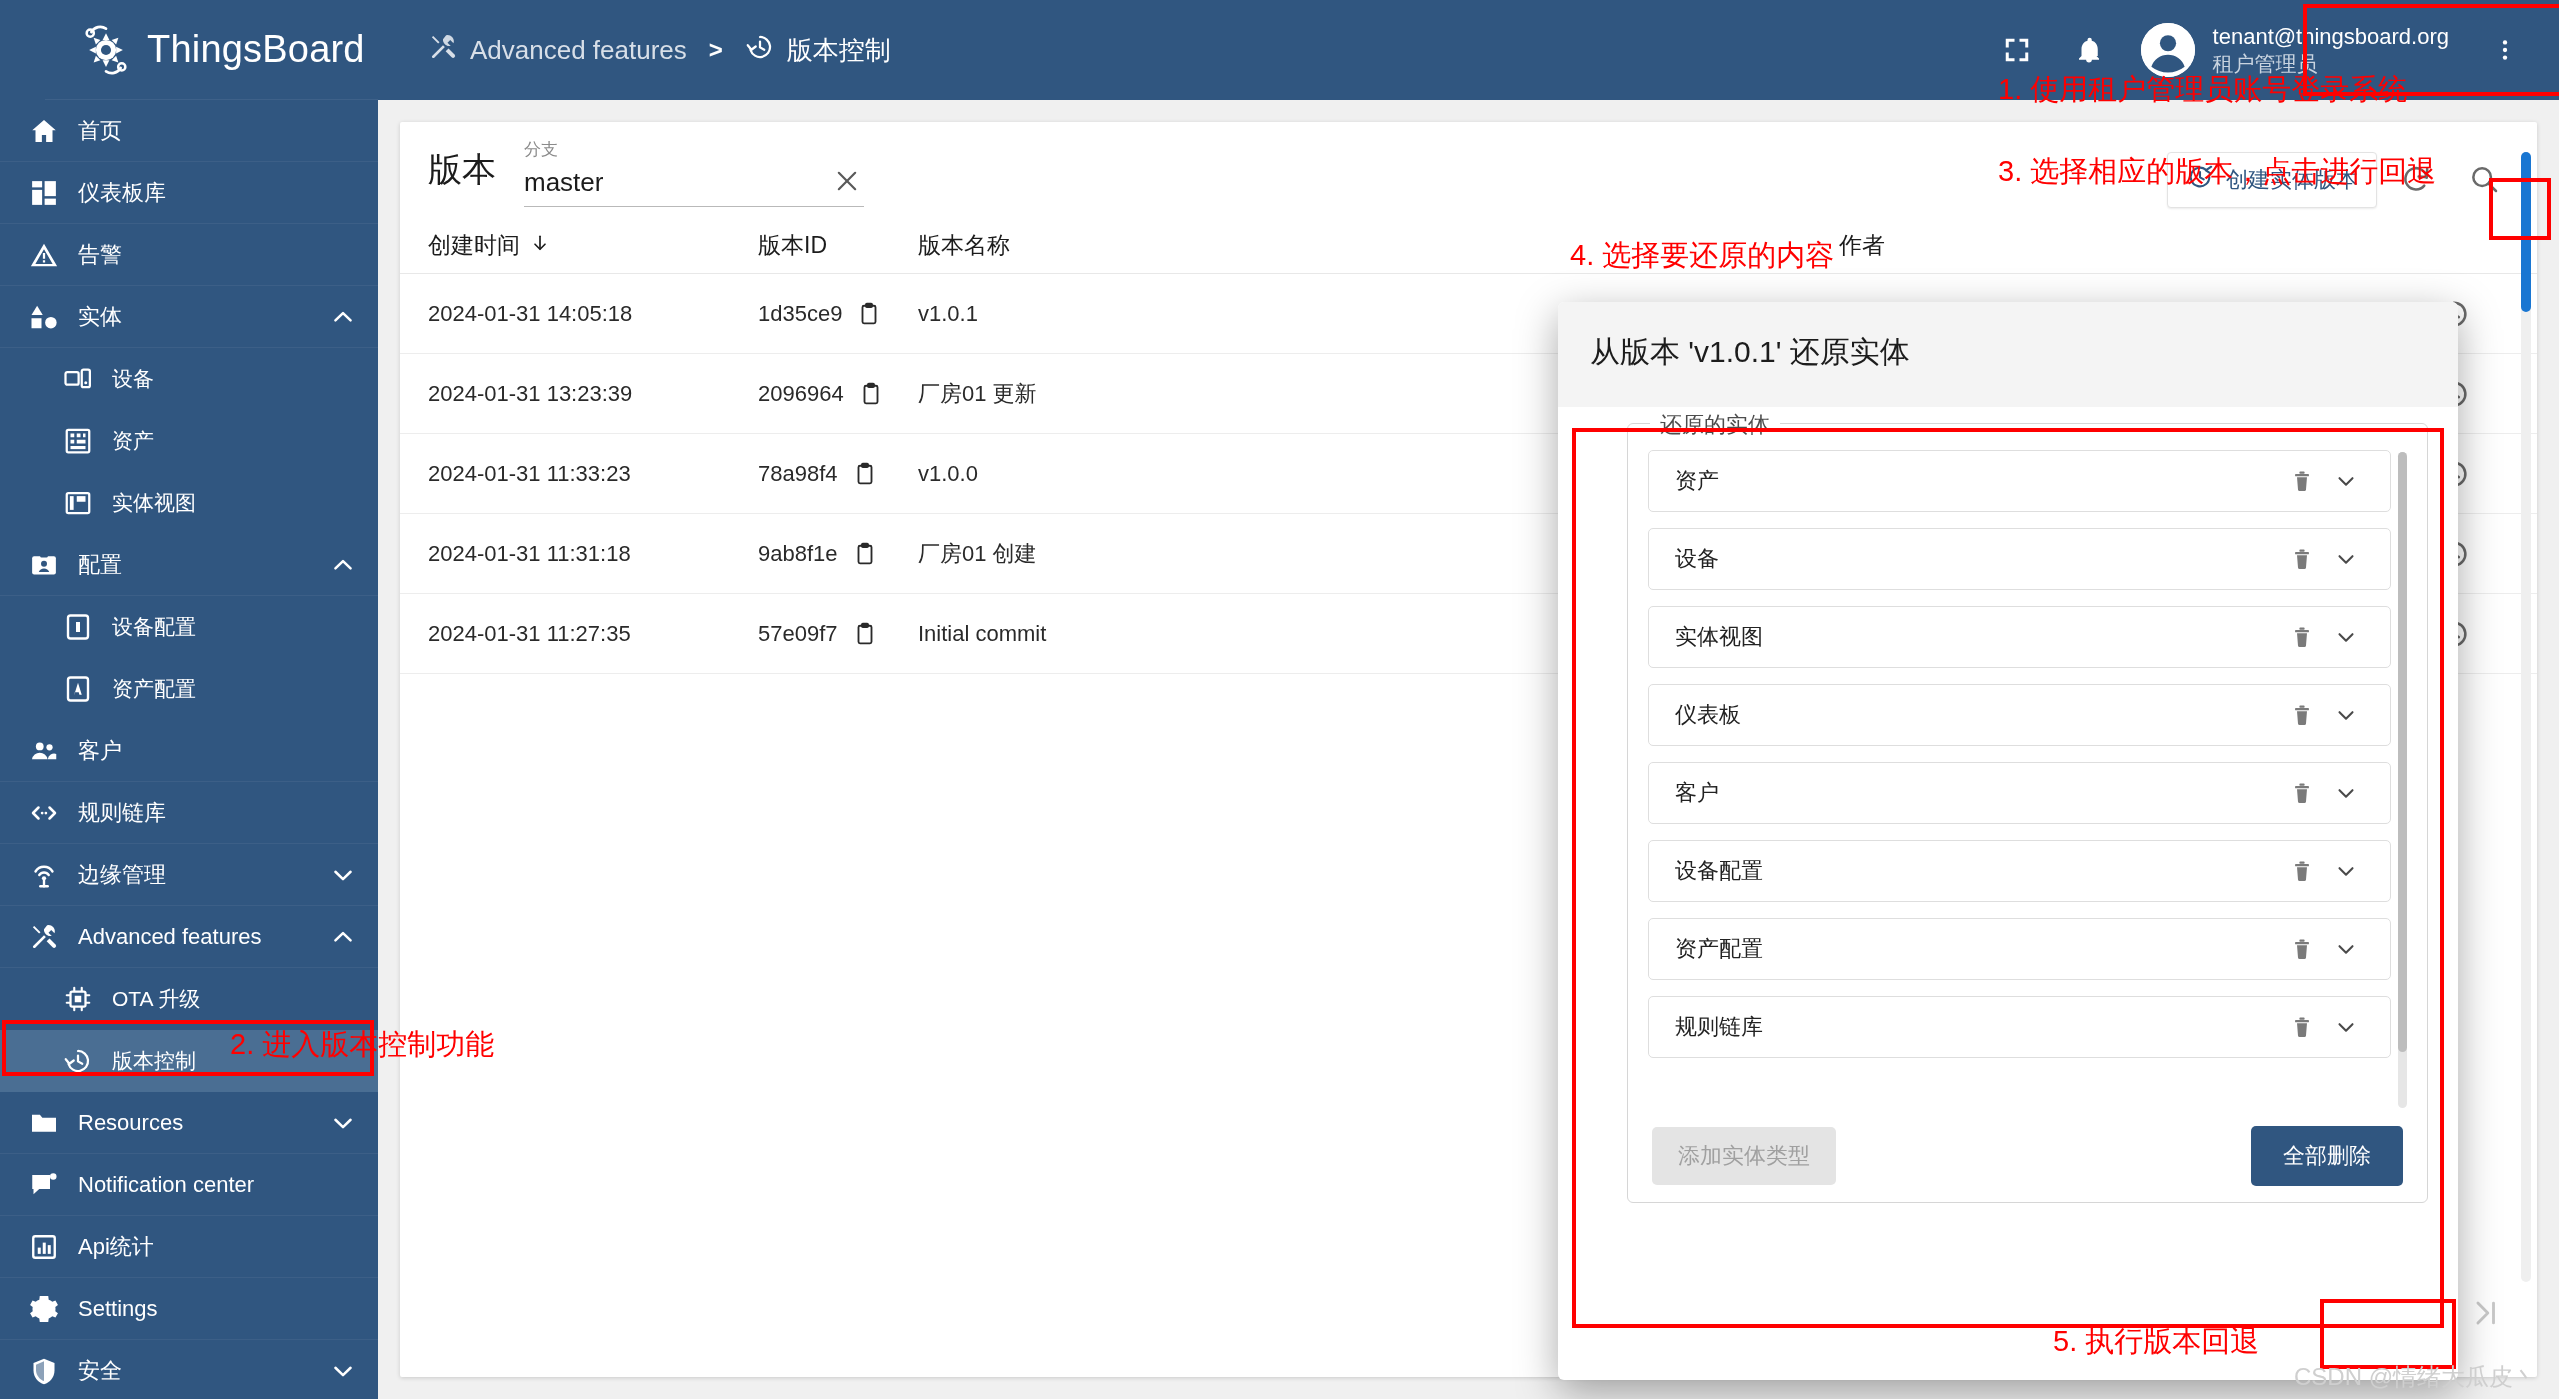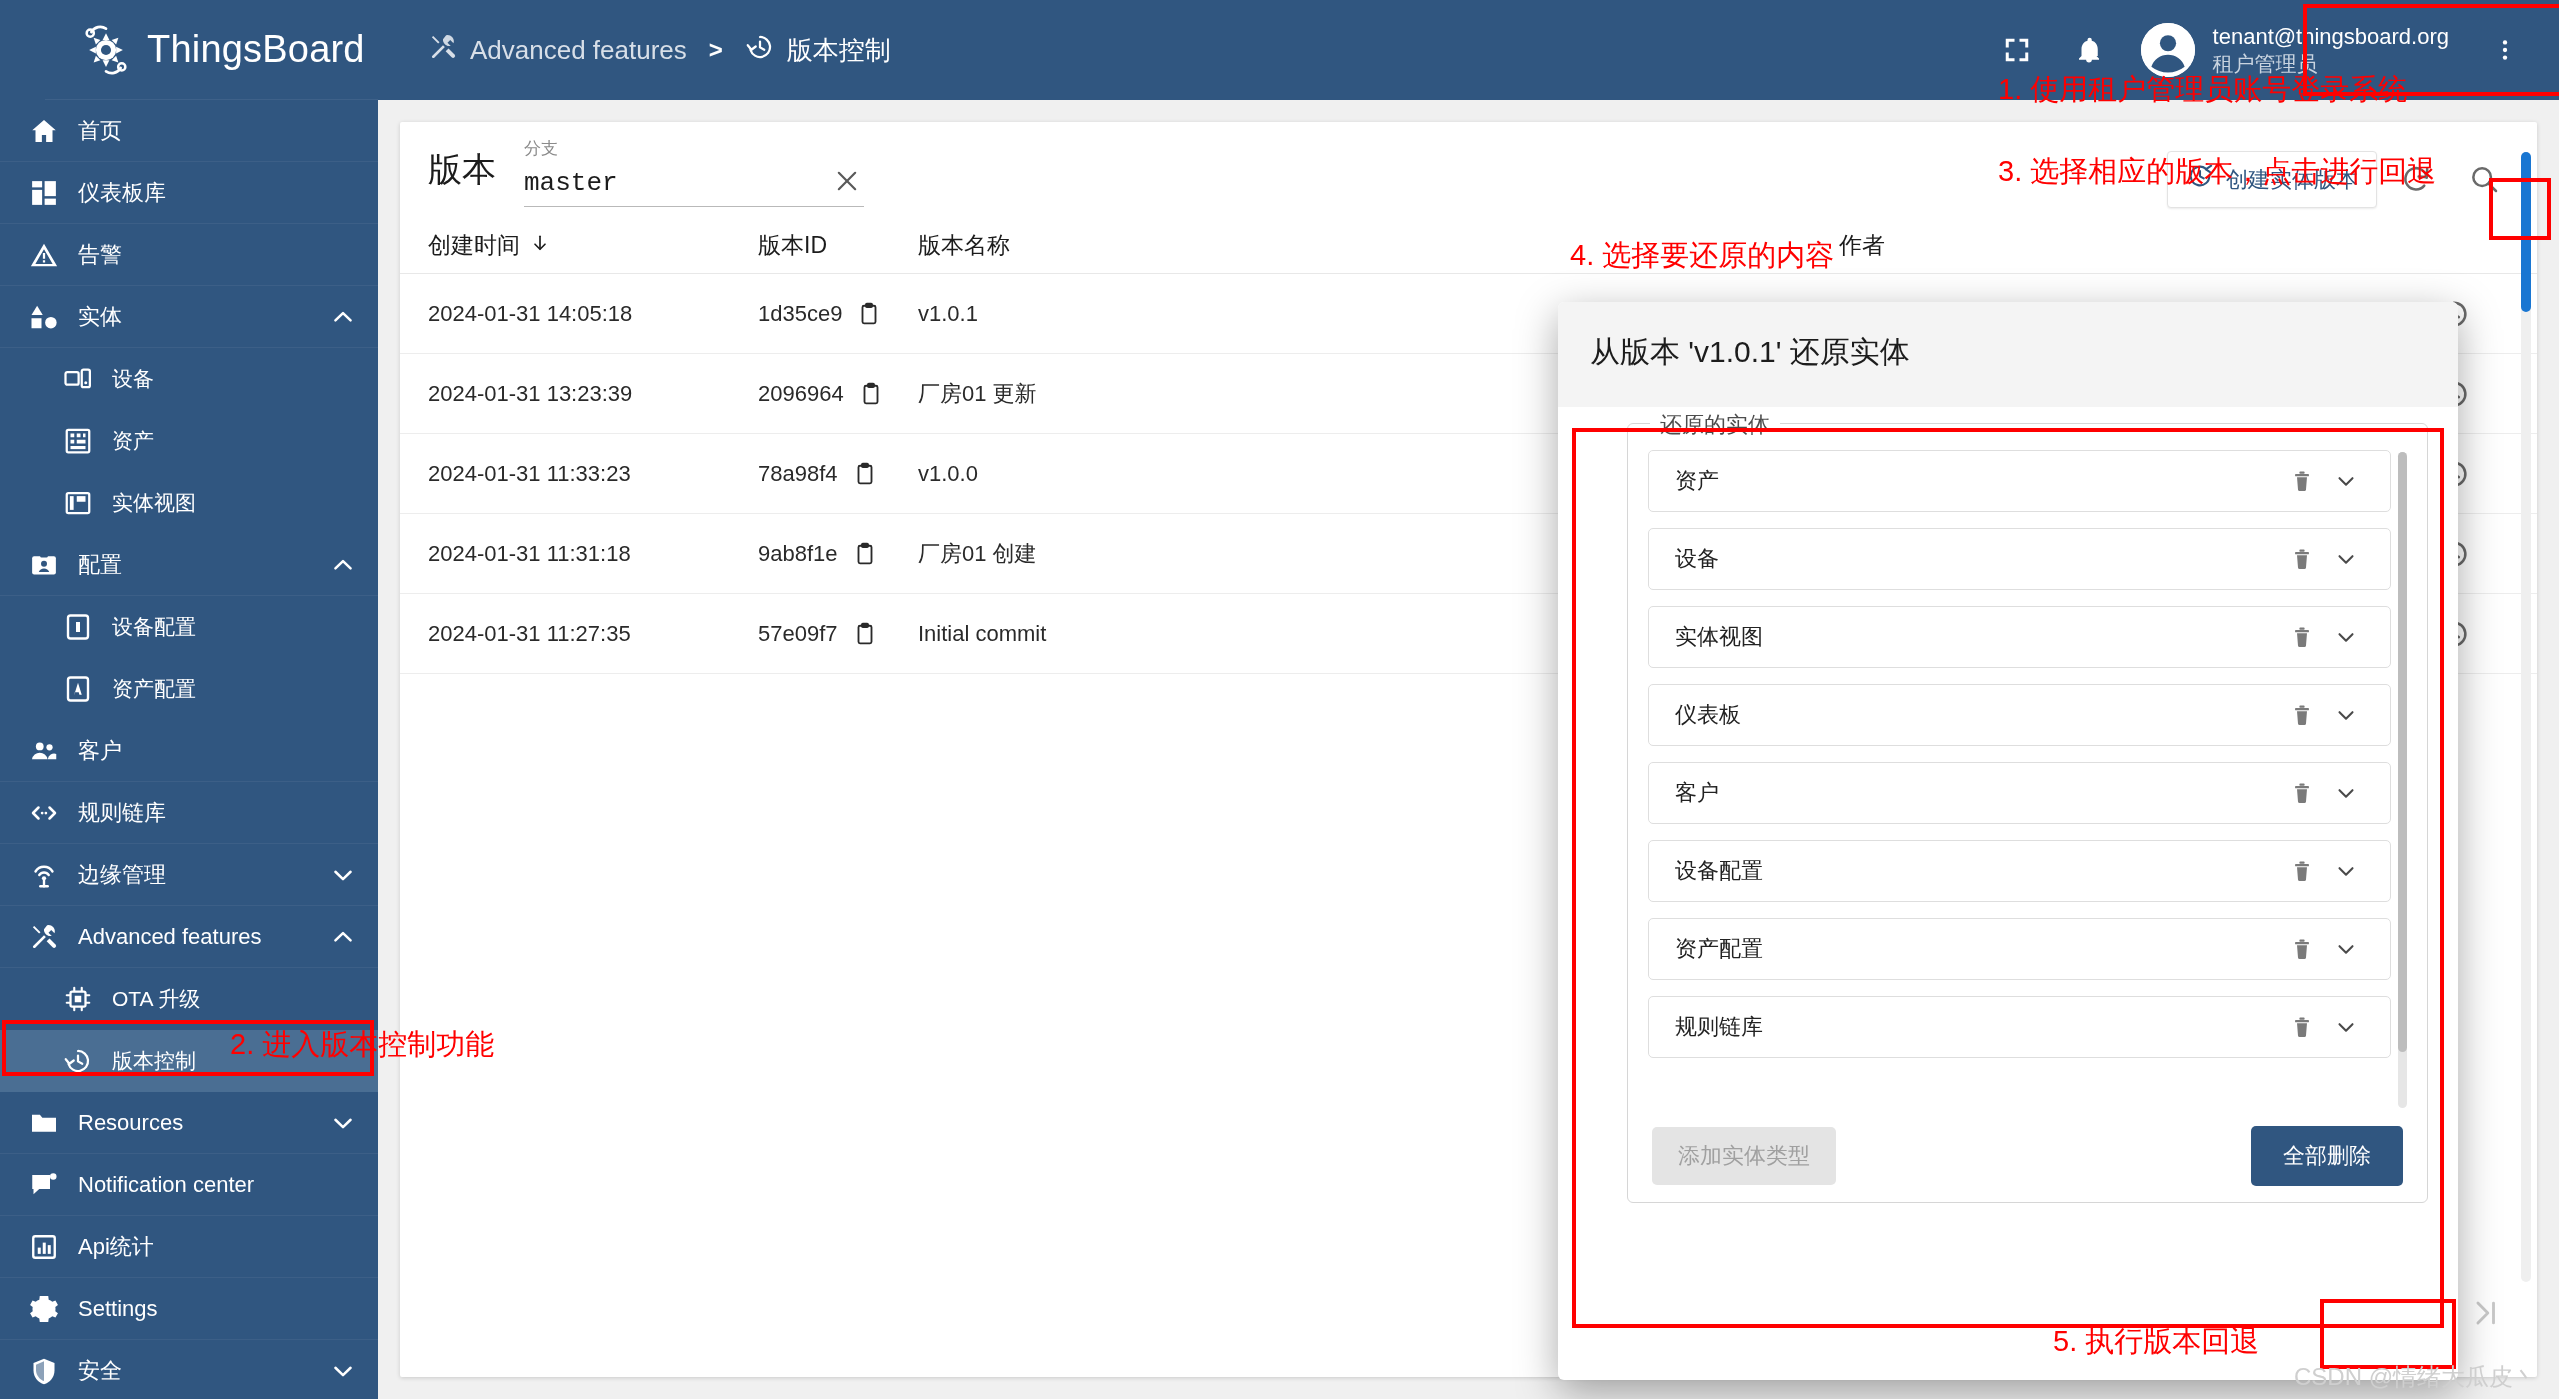--- a/index.html
+++ b/index.html
@@ -54,21 +54,21 @@
   .user-chip { display:flex; align-items:center; gap:18px; padding:10px 20px 10px 16px; cursor:pointer; }
   .avatar-circle { width:54px; height:54px; border-radius:50%; background:#fff; display:flex; align-items:center; justify-content:center; flex:0 0 54px; }
   .user-meta { display:flex; flex-direction:column; line-height:1.25; }
   .user-email { font-size:22px; color:#ffffff; }
   .user-role { font-size:21px; color:#c9d4e0; }
 
   
   .main { position:absolute; left:378px; top:100px; right:0; bottom:0; background:#f0f0f0; padding:22px 22px 22px 22px; }
   .card { position:relative; width:100%; height:100%; background:#ffffff; box-shadow:0 1px 4px rgba(0,0,0,0.16); border-radius:2px; overflow:hidden; }
 
-  .card-head { position:relative; height:96px; display:flex; align-items:center; padding:4px 28px;font-family:Liberation Mono, monospace; }
+  .card-head { position:relative; height:96px; display:flex; align-items:center; padding:4px 28px; }
   .card-title { font-size:34px; color:#1c1c1c; margin-right:28px; }
   .branch-field { position:relative; width:340px; padding-top:8px; }
   .branch-label { font-size:17px; color:#8b8b8b; line-height:1; margin-bottom:6px; }
   .branch-row { display:flex; align-items:flex-end; border-bottom:1px solid #b9b9b9; padding-bottom:8px; }
   .branch-value { font-size:26px; color:#1c1c1c; flex:1 1 auto; }
   .branch-clear { width:34px; height:34px; display:flex; align-items:center; justify-content:center; cursor:pointer; }
 
   .head-actions { position:absolute; right:24px; top:28px; display:flex; align-items:flex-end; gap:10px; }
   .btn-create {
     display:flex; align-items:center; gap:12px; background:#ffffff; color:#305680;

